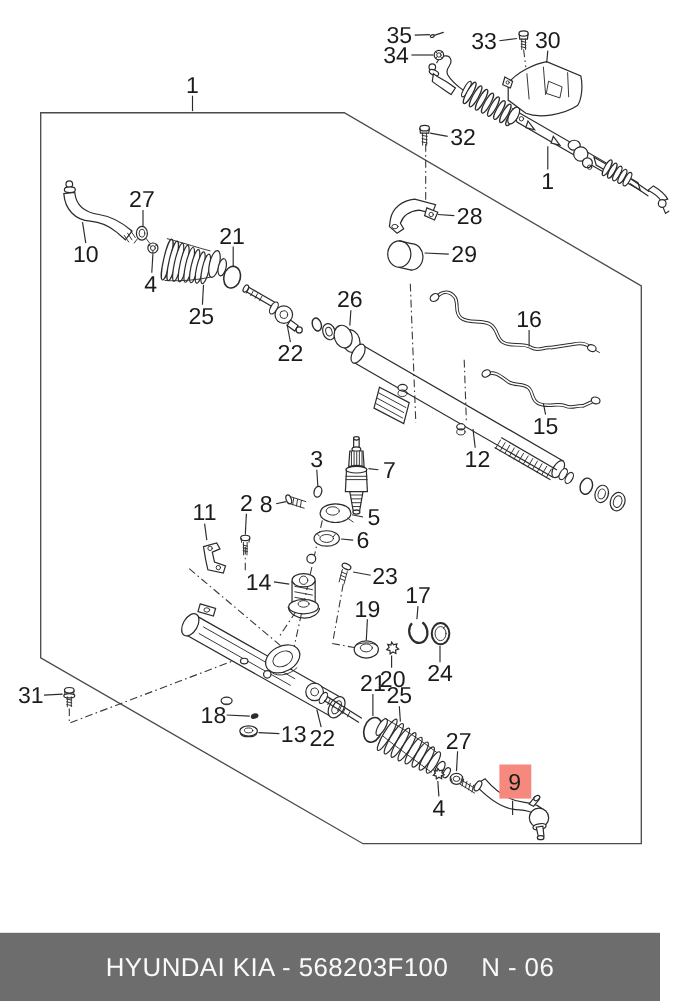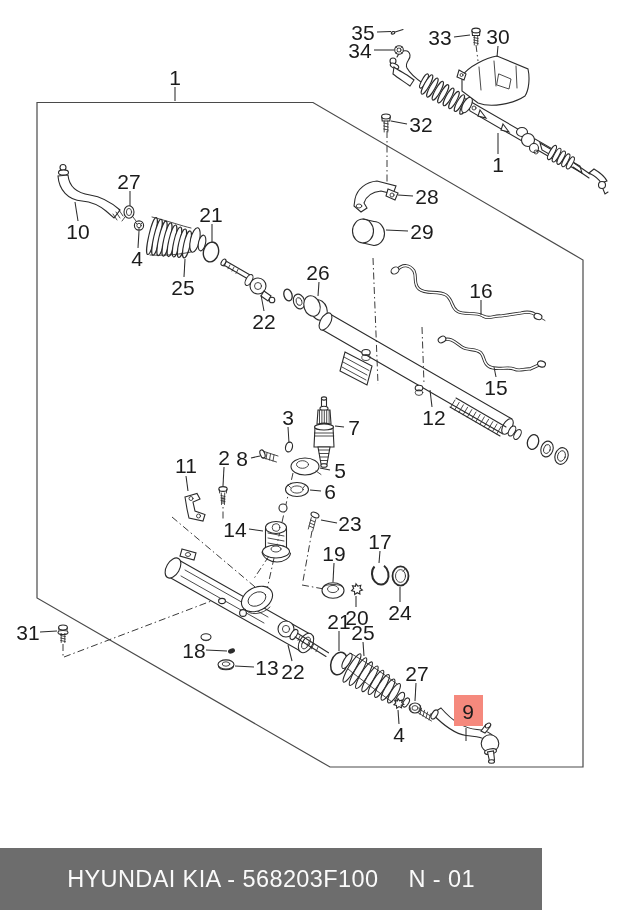--- a/index.html
+++ b/index.html
@@ -8,21 +8,21 @@
   #diagram-svg{position:absolute;left:0;top:0;display:block;}
   .ln{fill:none;stroke:#2b2b2b;stroke-width:1.1;stroke-linecap:round;}
   .th{fill:none;stroke:#2b2b2b;stroke-width:0.85;stroke-linecap:round;}
   .fw{fill:#ffffff;stroke:#2b2b2b;stroke-width:1.1;}
   .dd{fill:none;stroke:#3a3a3a;stroke-width:1;stroke-dasharray:7 3 1.5 3;}
   .po{fill:none;stroke:#2b2b2b;stroke-width:3.2;}
   .pi{fill:none;stroke:#ffffff;stroke-width:1.5;}
   .ol{fill:none;stroke:#4a4a4a;stroke-width:1.2;}
   .lead{stroke:#2b2b2b;stroke-width:1.05;}
   .lbl{font-family:"Liberation Sans",sans-serif;font-size:21px;fill:#1b1b1b;}
-  #caption-bar{position:absolute;left:0;top:848px;width:542px;height:62px;
+  #caption-bar{position:absolute;left:0;top:848px;width:600px;height:62px;
       display:flex;align-items:center;justify-content:center;gap:30px;
       font-size:23.5px;letter-spacing:.4px;}
 </style>
 </head>
 <body>
 
 <div id="stage">
 
 <svg id="diagram-svg" width="620" height="848" viewBox="0 0 620 848">
 
@@ -422,16 +422,16 @@
         <line x1="399" y1="724" x2="398" y2="710" class="lead"></line>
         <text x="399" y="741.5" text-anchor="middle" class="lbl">4</text>
         <line x1="466" y1="728" x2="466" y2="741" class="lead"></line>
         <rect x="454" y="695" width="29" height="31" fill="#f5897d"></rect>
         <text x="468" y="718.5" text-anchor="middle" class="lbl" fill="#993a2b">9</text>
       </g>
 </svg>
 
 <div id="caption-bar" style="background: rgb(109, 109, 109); color: rgb(250, 250, 250);">
   <span>HYUNDAI  KIA - 568203F100</span>
-  <span>N - 01</span>
+  <span>N - 06</span>
 </div>
 
 </div>
 
 </body></html>

